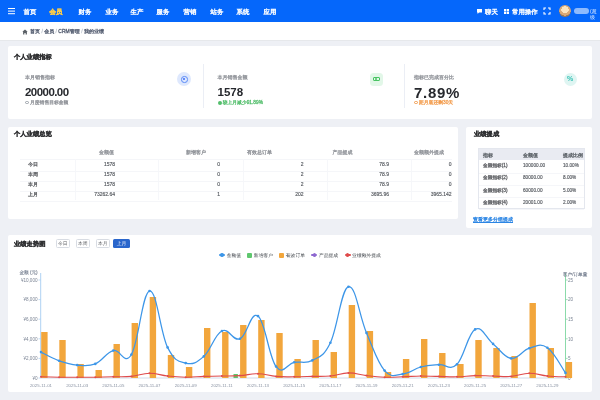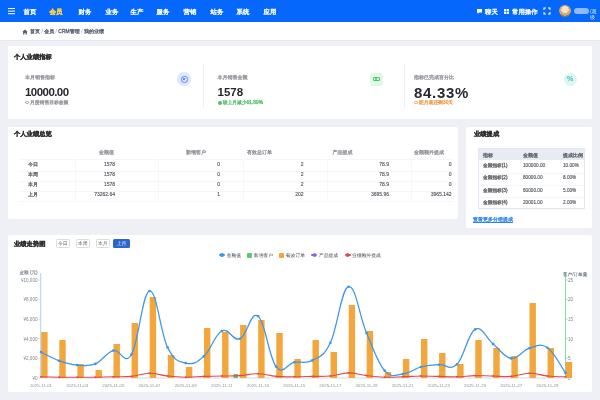--- a/index.html
+++ b/index.html
@@ -49,35 +49,35 @@
     </svg>
   <span class="c zh" style="left:30px;top:5.5px;color:#515A6E">首页 <span style="color:#C2C8D1">/</span> 会员 <span style="color:#C2C8D1">/</span> CRM管理 <span style="color:#C2C8D1">/</span> 我的业绩</span>
 </div>
 
 <div class="panel" style="left:8px;top:46px;width:584px;height:73px">
   <div class="ptitle zh" style="left:6px;top:7px">个人业绩指标</div>
   <div class="abs" style="left:195px;top:18px;width:1px;height:44px;background:#EBEEF5"></div>
   <div class="abs" style="left:396px;top:18px;width:1px;height:44px;background:#EBEEF5"></div>
 
   <div class="klabel zh" style="left:17px;top:27.7px">本月销售指标</div>
-  <div class="kval" style="left:17px;top:39.6px;letter-spacing:-0.55px">10000.00</div>
+  <div class="kval" style="left:17px;top:39.6px;letter-spacing:-0.55px">20000.00</div>
   <div class="ksub zh" style="left:17px;top:53px;color:#909399"><span style="display:inline-block;width:3.8px;height:3.8px;border-radius:50%;border:0.7px solid #9aa0a8;vertical-align:-0.4px;margin-right:1.2px"></span>月度销售目标金额</div>
   <div class="abs" style="left:169px;top:26px;width:14px;height:14px;border-radius:50%;background:#DEE8FD"></div>
   <div class="abs" style="left:173px;top:30px;width:6.5px;height:6.5px;border-radius:50%;border:1px solid #5B8BF7"></div>
   <div class="abs" style="left:175.2px;top:32.2px;width:1.8px;height:1.8px;border-radius:50%;background:#3D6EF7"></div>
 
   <div class="klabel zh" style="left:209.5px;top:27.7px">本月销售金额</div>
   <div class="kval" style="left:209.5px;top:39.6px">1578</div>
   <div class="ksub zh" style="left:209.5px;top:53px;color:#53BE6C"><span style="display:inline-block;width:4px;height:4px;border-radius:50%;background:#53BE6C;vertical-align:-0.5px;margin-right:1.2px"></span>较上月减少91.89%</div>
   <div class="abs" style="left:361.5px;top:26.5px;width:13px;height:13px;border-radius:3.5px;background:#E2F7E8"></div>
   <div class="abs" style="left:364.5px;top:30.8px;width:7px;height:4.5px;border:1px solid #49C463;border-radius:1px"></div>
   <div class="abs" style="left:367px;top:32px;width:2px;height:2px;border-radius:50%;background:#49C463"></div>
 
   <div class="klabel zh" style="left:406px;top:27.7px">指标已完成百分比</div>
-  <div class="kval" style="left:406px;top:37.9px;font-size:15px;letter-spacing:0.7px">84.33%</div>
+  <div class="kval" style="left:406px;top:37.9px;font-size:15px;letter-spacing:0.7px">7.89%</div>
   <div class="ksub zh" style="left:406px;top:53px;color:#F29A4A"><span style="display:inline-block;width:3.8px;height:3.8px;border-radius:50%;border:0.7px solid #F29A4A;vertical-align:-0.4px;margin-right:1.2px"></span>距月底还剩30天</div>
   <div class="abs" style="left:555.5px;top:27px;width:13px;height:13px;border-radius:50%;background:#DFF5F2"></div>
   <div class="abs" style="left:557px;top:29px;width:10px;text-align:center;font-size:7px;font-weight:700;color:#35C1B5">%</div>
 </div>
 
 <div class="panel" style="left:8px;top:127px;width:450px;height:92px">
   <div class="ptitle zh" style="left:6px;top:3px">个人业绩总览</div>
   <div class="c zh" style="left:36px;top:22.2px;width:70px;text-align:right;color:#909399">金额值</div>
     <div class="c zh" style="left:128px;top:22.2px;width:70px;text-align:right;color:#909399">新增客户</div>
     <div class="c zh" style="left:194px;top:22.2px;width:70px;text-align:right;color:#909399">有效总订单</div>

